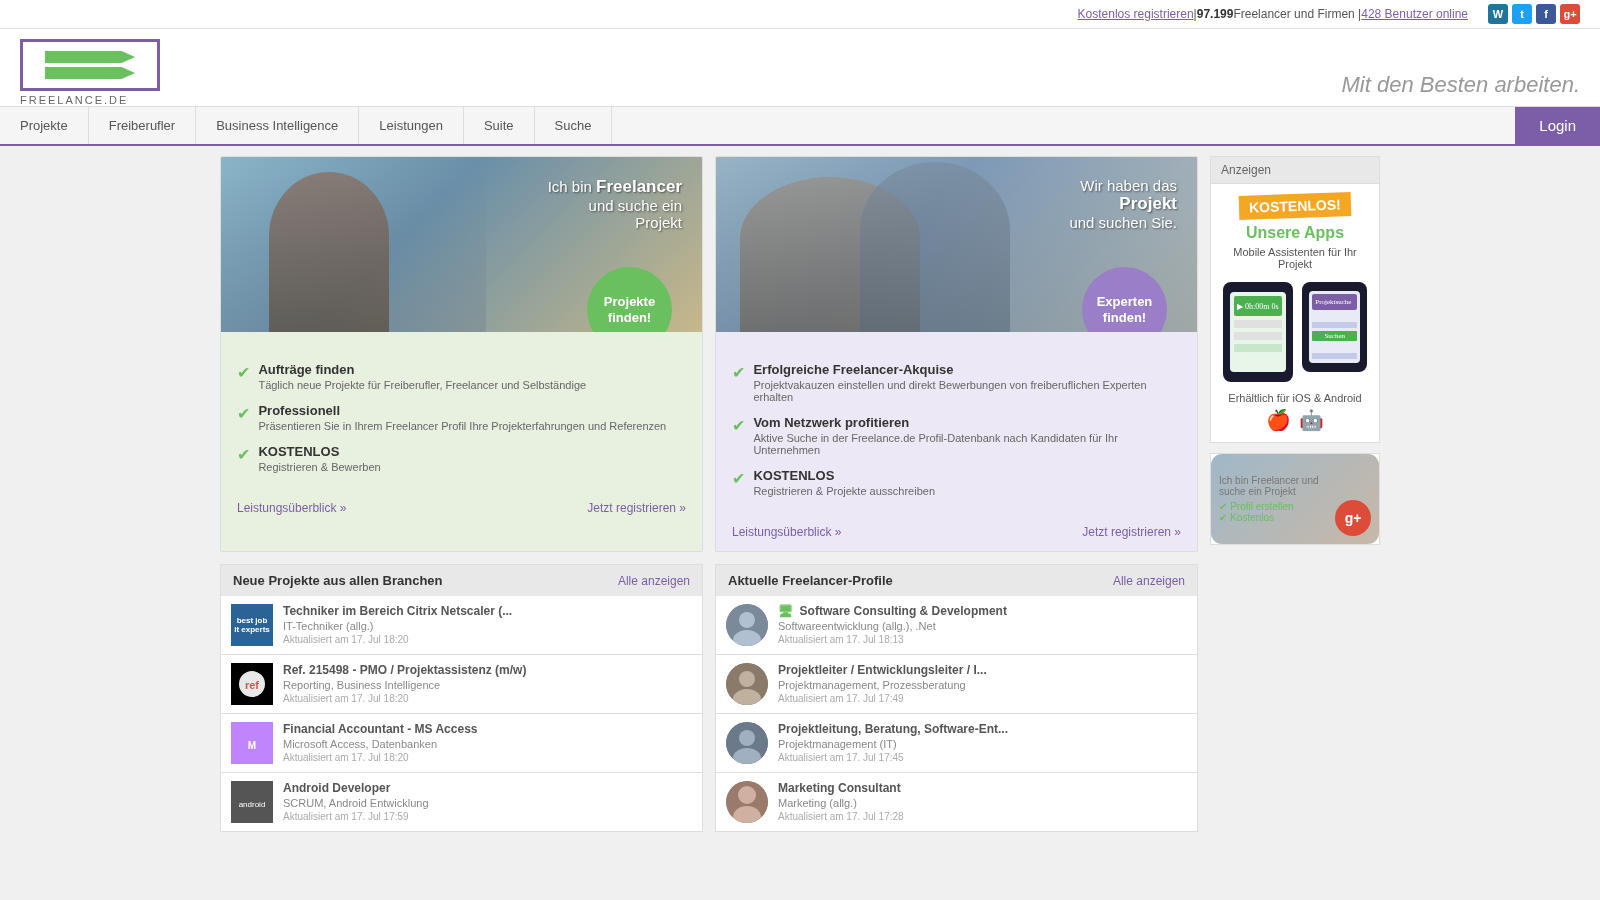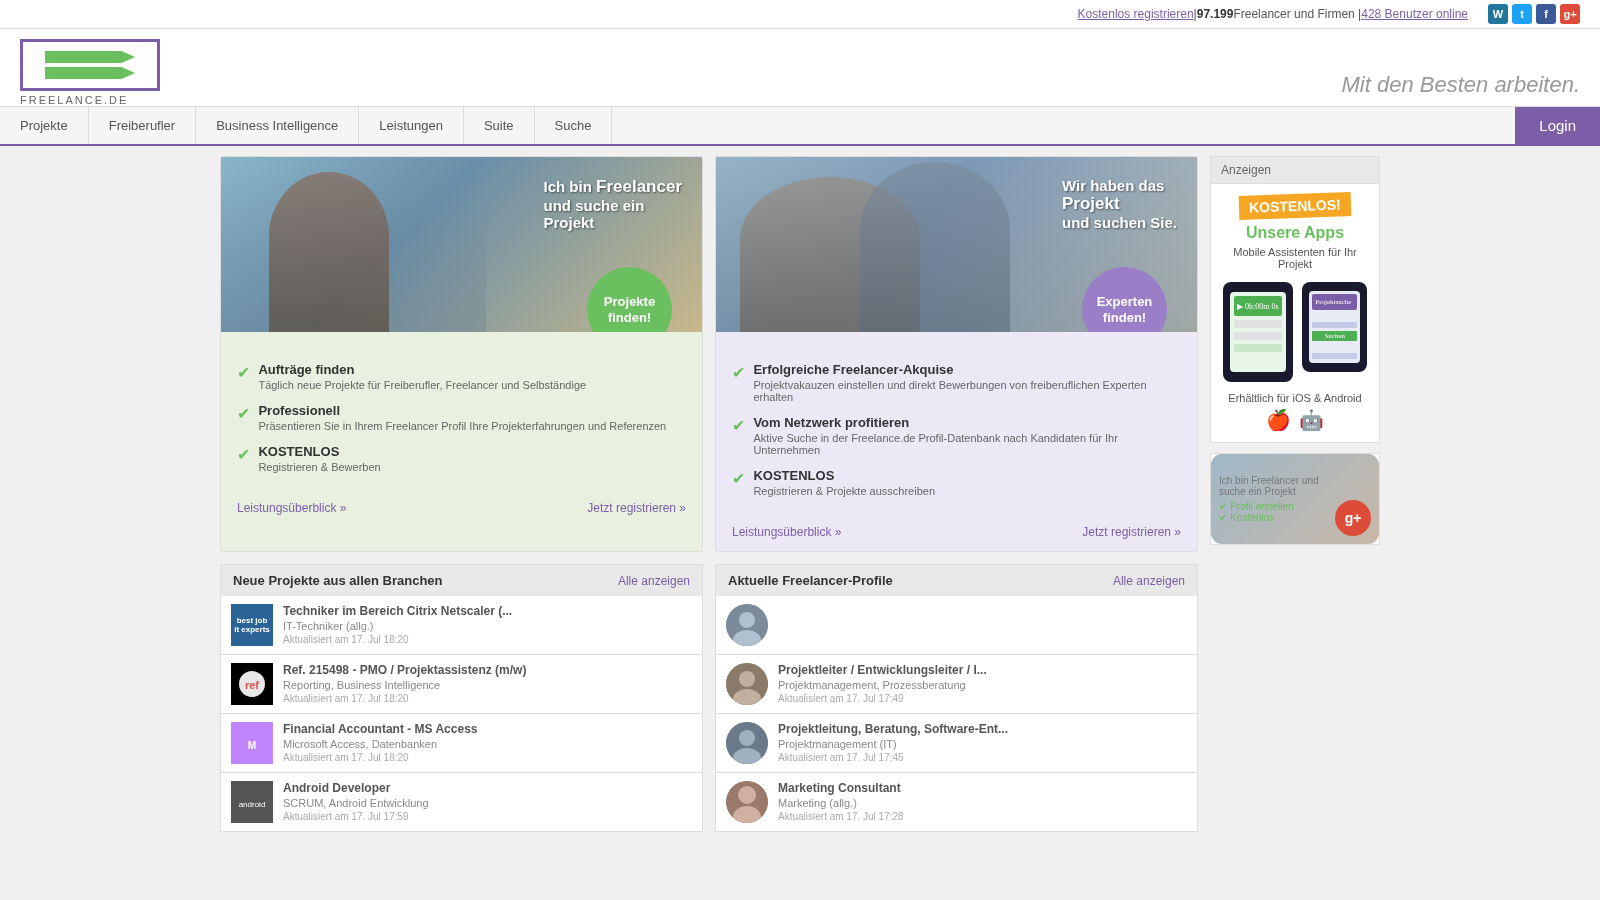--- a/index.html
+++ b/index.html
@@ -95,24 +95,23 @@
     .hero-image-left {
       background: linear-gradient(135deg, #8ab4c8 0%, #6a8fa8 40%, #c8b88a 100%);
     }
     .hero-image-right {
       background: linear-gradient(135deg, #9ab8c8 0%, #7a98b8 40%, #c8c8b8 100%);
     }
     .hero-text-overlay {
       position: absolute;
       top: 20px; right: 20px;
       color: white;
-      text-align: left;
+      text-align: right;
       font-size: 15px;
       text-shadow: 1px 1px 2px rgba(0,0,0,0.5);
-      font-weight: bold;
     }
     .hero-text-overlay strong { font-size: 17px; }
 
     .cta-bubble {
       position: absolute;
       bottom: -20px; right: 30px;
       width: 85px; height: 85px;
       border-radius: 50%;
       display: flex; align-items: center; justify-content: center;
       text-align: center;
@@ -469,20 +468,28 @@
         </div>
 
         <div class="listing-item">
           <div class="avatar-circle av1">
             <svg width="42" height="42" viewBox="0 0 42 42">
                 <circle cx="21" cy="21" r="21" fill="#7a8a9a"></circle>
                 <circle cx="21" cy="16" r="8" fill="#b0c0d0"></circle>
                 <ellipse cx="21" cy="36" rx="14" ry="10" fill="#b0c0d0"></ellipse>
               </svg>
           </div>
+          <div class="listing-info">
+            <div class="listing-title">
+              <span style="color:#6abf5e; margin-right:3px;">🖥</span>
+              <span>Software Consulting &amp; Development</span>
+            </div>
+            <div class="listing-sub">Softwareentwicklung (allg.), .Net</div>
+            <div class="listing-date">Aktualisiert am 17. Jul 18:13</div>
+          </div>
         </div>
 
         <div class="listing-item">
           <div class="avatar-circle av2">
             <svg width="42" height="42" viewBox="0 0 42 42">
                 <circle cx="21" cy="21" r="21" fill="#8a7a6a"></circle>
                 <circle cx="21" cy="16" r="8" fill="#c0b0a0"></circle>
                 <ellipse cx="21" cy="36" rx="14" ry="10" fill="#c0b0a0"></ellipse>
               </svg>
           </div>

